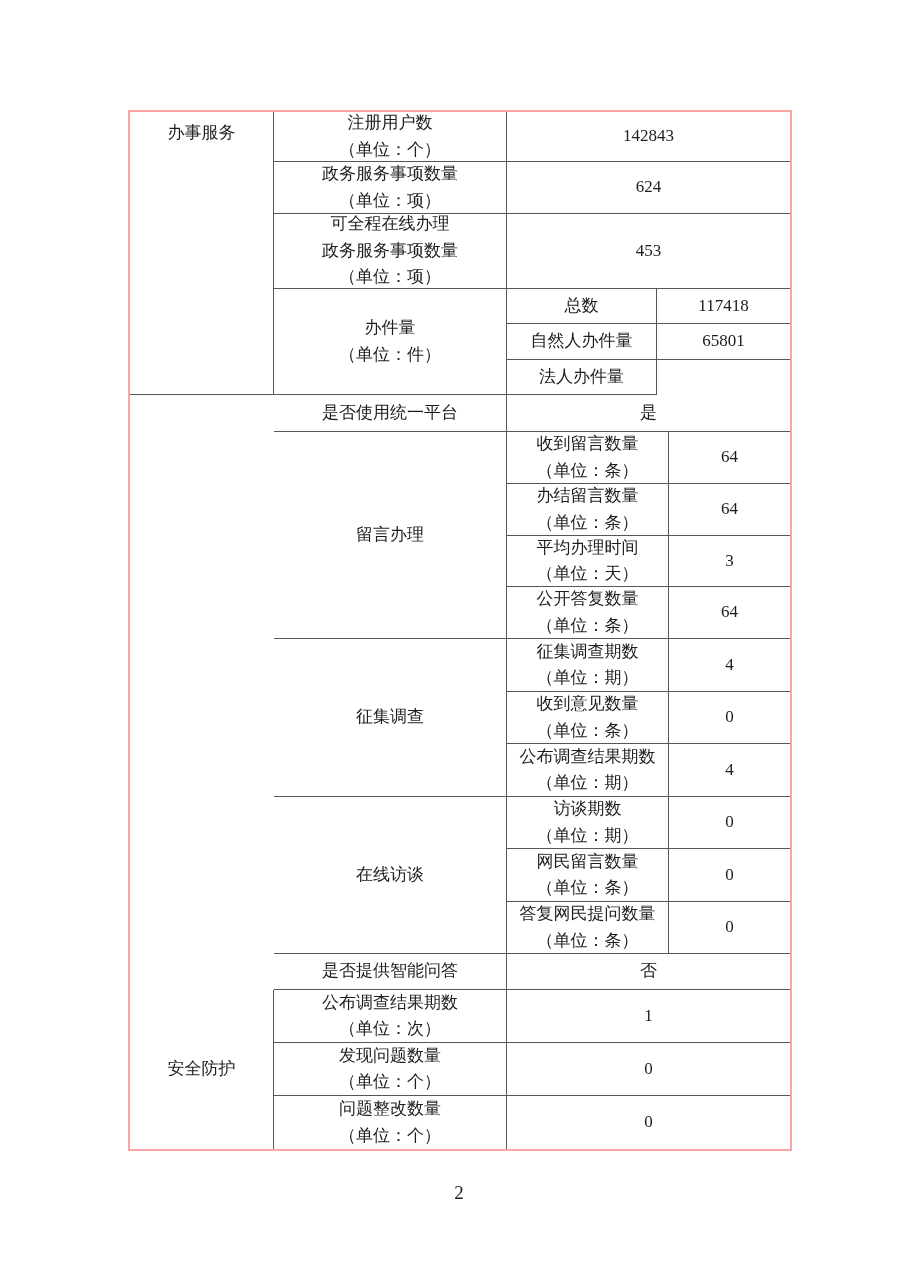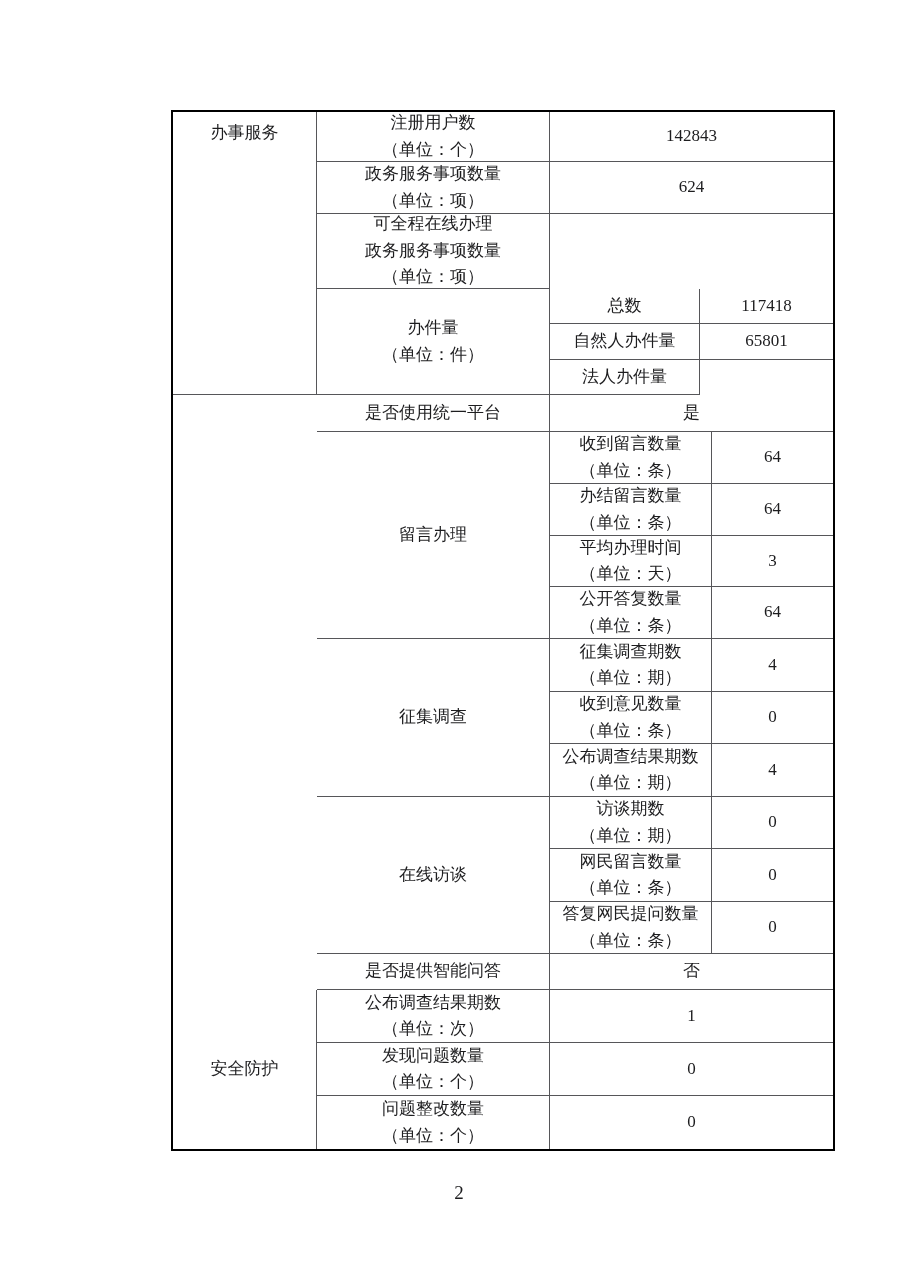--- a/index.html
+++ b/index.html
@@ -10,23 +10,22 @@
     margin:0 auto;
     font-family:"Liberation Serif","DejaVu Serif",serif;
     color:#1d1d1f;
     overflow:hidden;
   }
   .tbl{
     position:absolute;left:128px;top:110px;
     display:grid;
     grid-template-columns:144px 233px 150px 12px 121px;
     grid-template-rows:50px 52px 75px 35px 36px 35px 37px 52px 52px 51px 52px 53px 52px 53px 52px 53px 52px 36px 53px 53px 53px;
-    border:2px solid #000000;
+    border:2px solid #fca5a5;
     background:#ffffff;
-    margin-left:43px;
   }
   .c{
     border-right:1px solid #565659;
     border-bottom:1px solid #565659;
     display:flex;align-items:center;justify-content:center;
     text-align:center;
     white-space:pre-line;
     font-size:17px;line-height:1.55;
     padding:2px 4px;
     box-sizing:border-box;
@@ -51,20 +50,21 @@
 （单位：个）</div>
     <div class="c vr" style="grid-area:1/3/2/6">142843</div>
 
     <div class="c" style="grid-area:2/2/3/3">政务服务事项数量
 （单位：项）</div>
     <div class="c vr" style="grid-area:2/3/3/6">624</div>
 
     <div class="c" style="grid-area:3/2/4/3">可全程在线办理
 政务服务事项数量
 （单位：项）</div>
+    <div class="c vr" style="grid-area:3/3/4/6">453</div>
 
     <div class="c" style="grid-area:4/3/5/4">总数</div>
     <div class="c" style="grid-area:4/2/7/3">办件量
 （单位：件）</div>
     <div class="c vr" style="grid-area:4/4/5/6">117418</div>
     <div class="c" style="grid-area:5/3/6/4">自然人办件量</div>
     <div class="c vr" style="grid-area:5/4/6/6">65801</div>
     <div class="c" style="grid-area:6/3/7/4">法人办件量</div>
 
 

